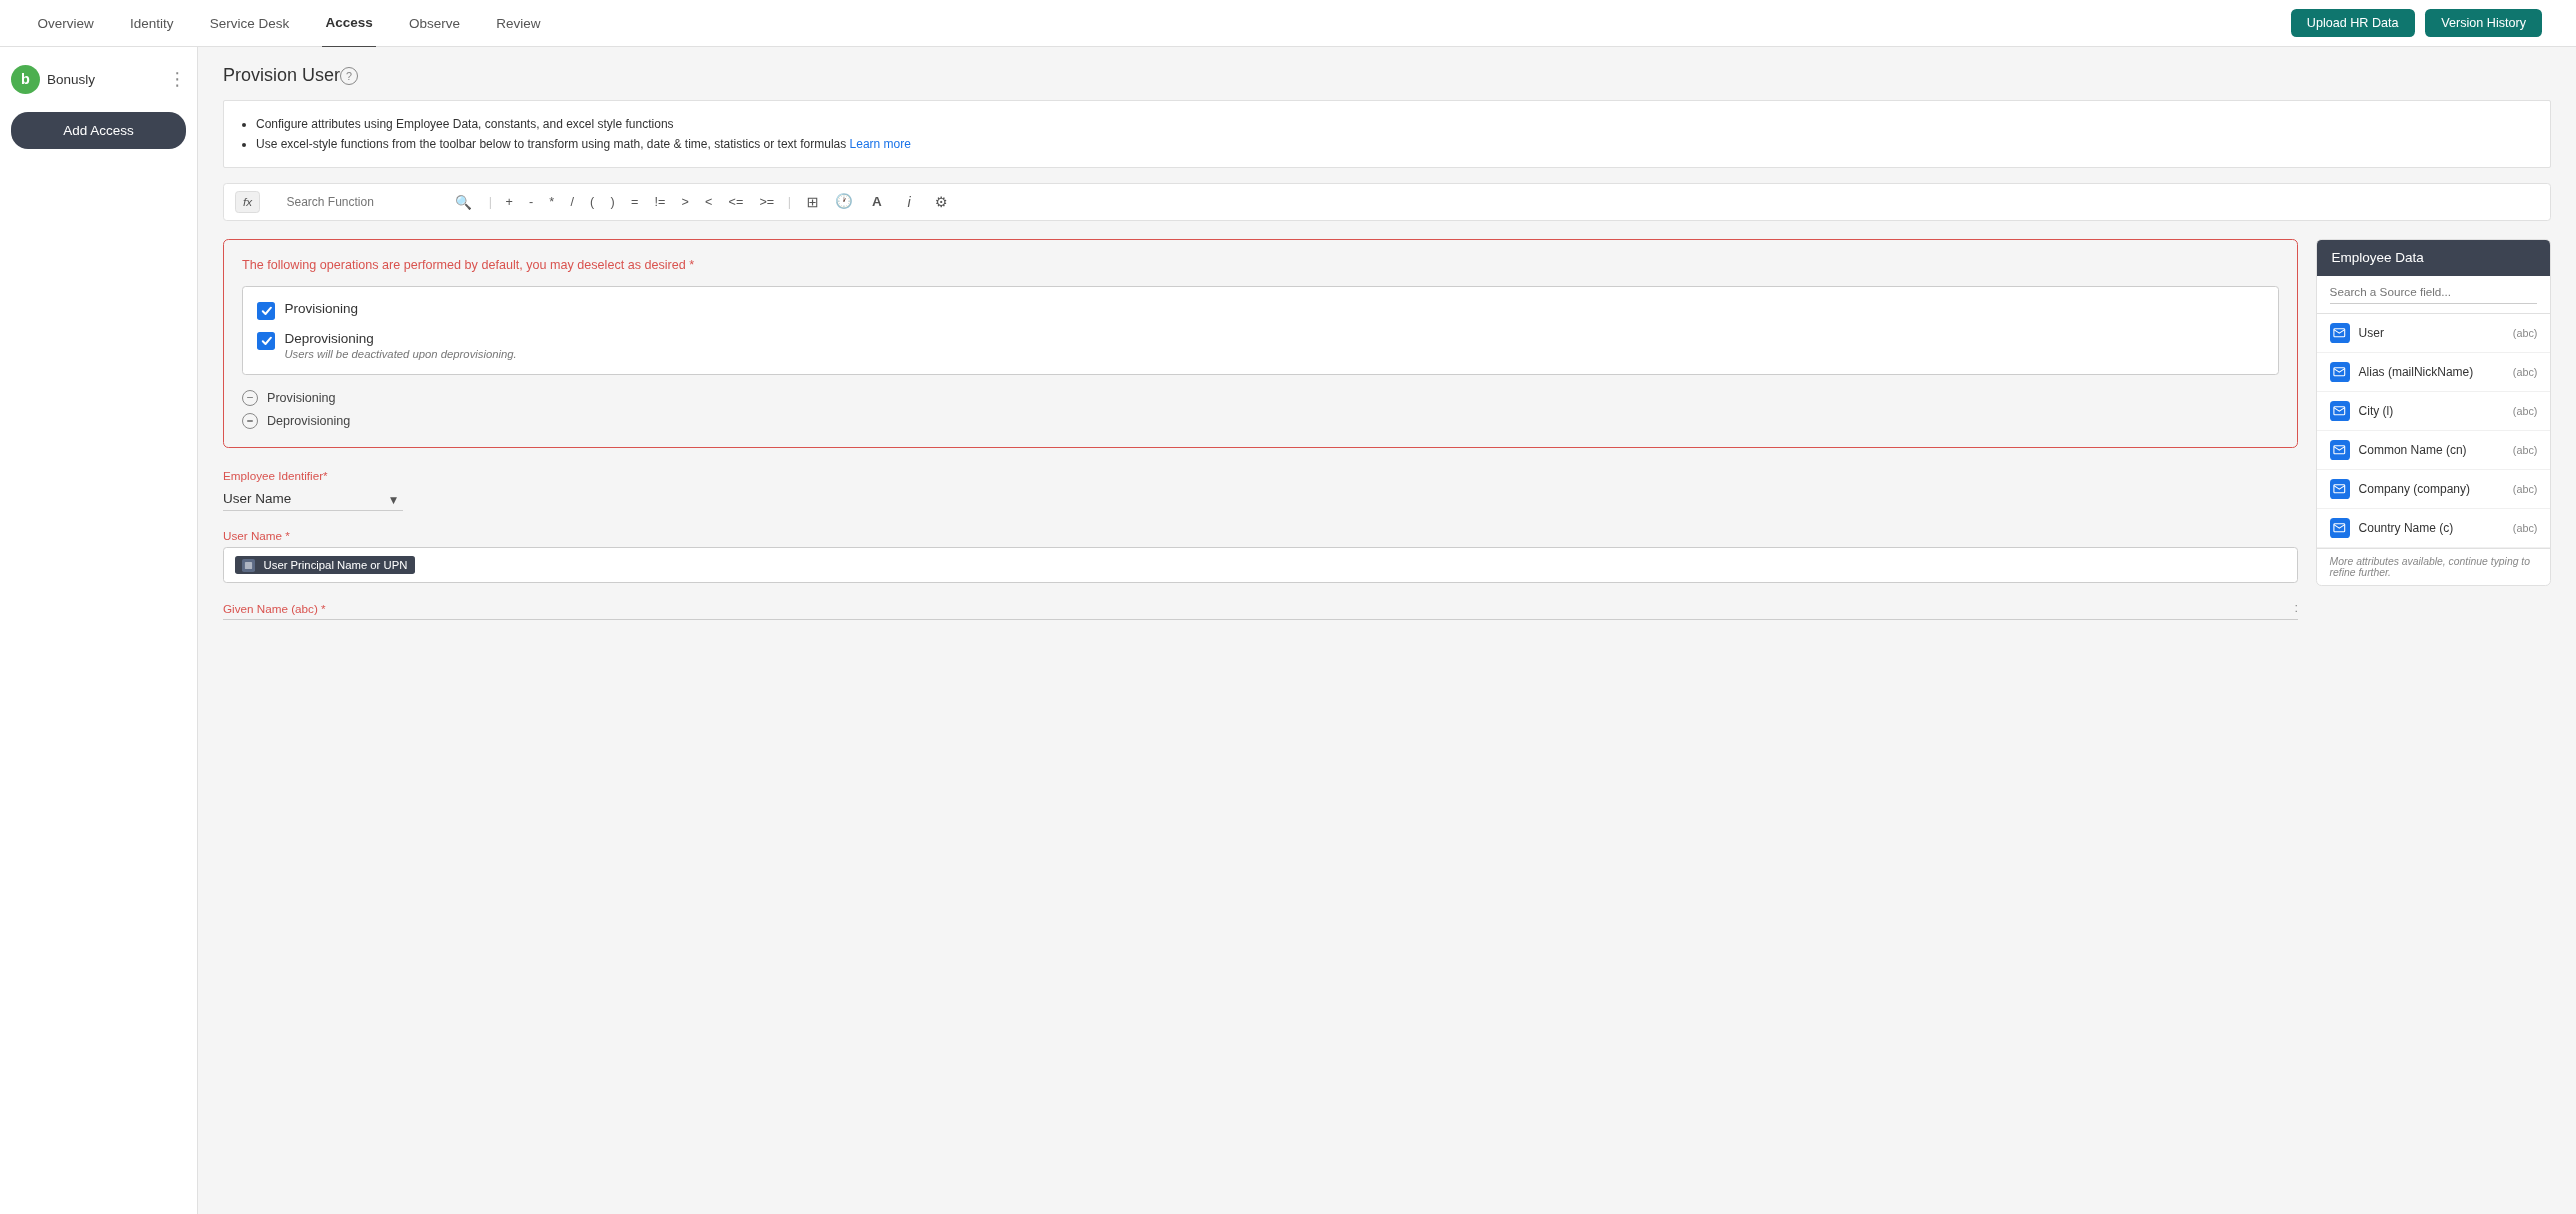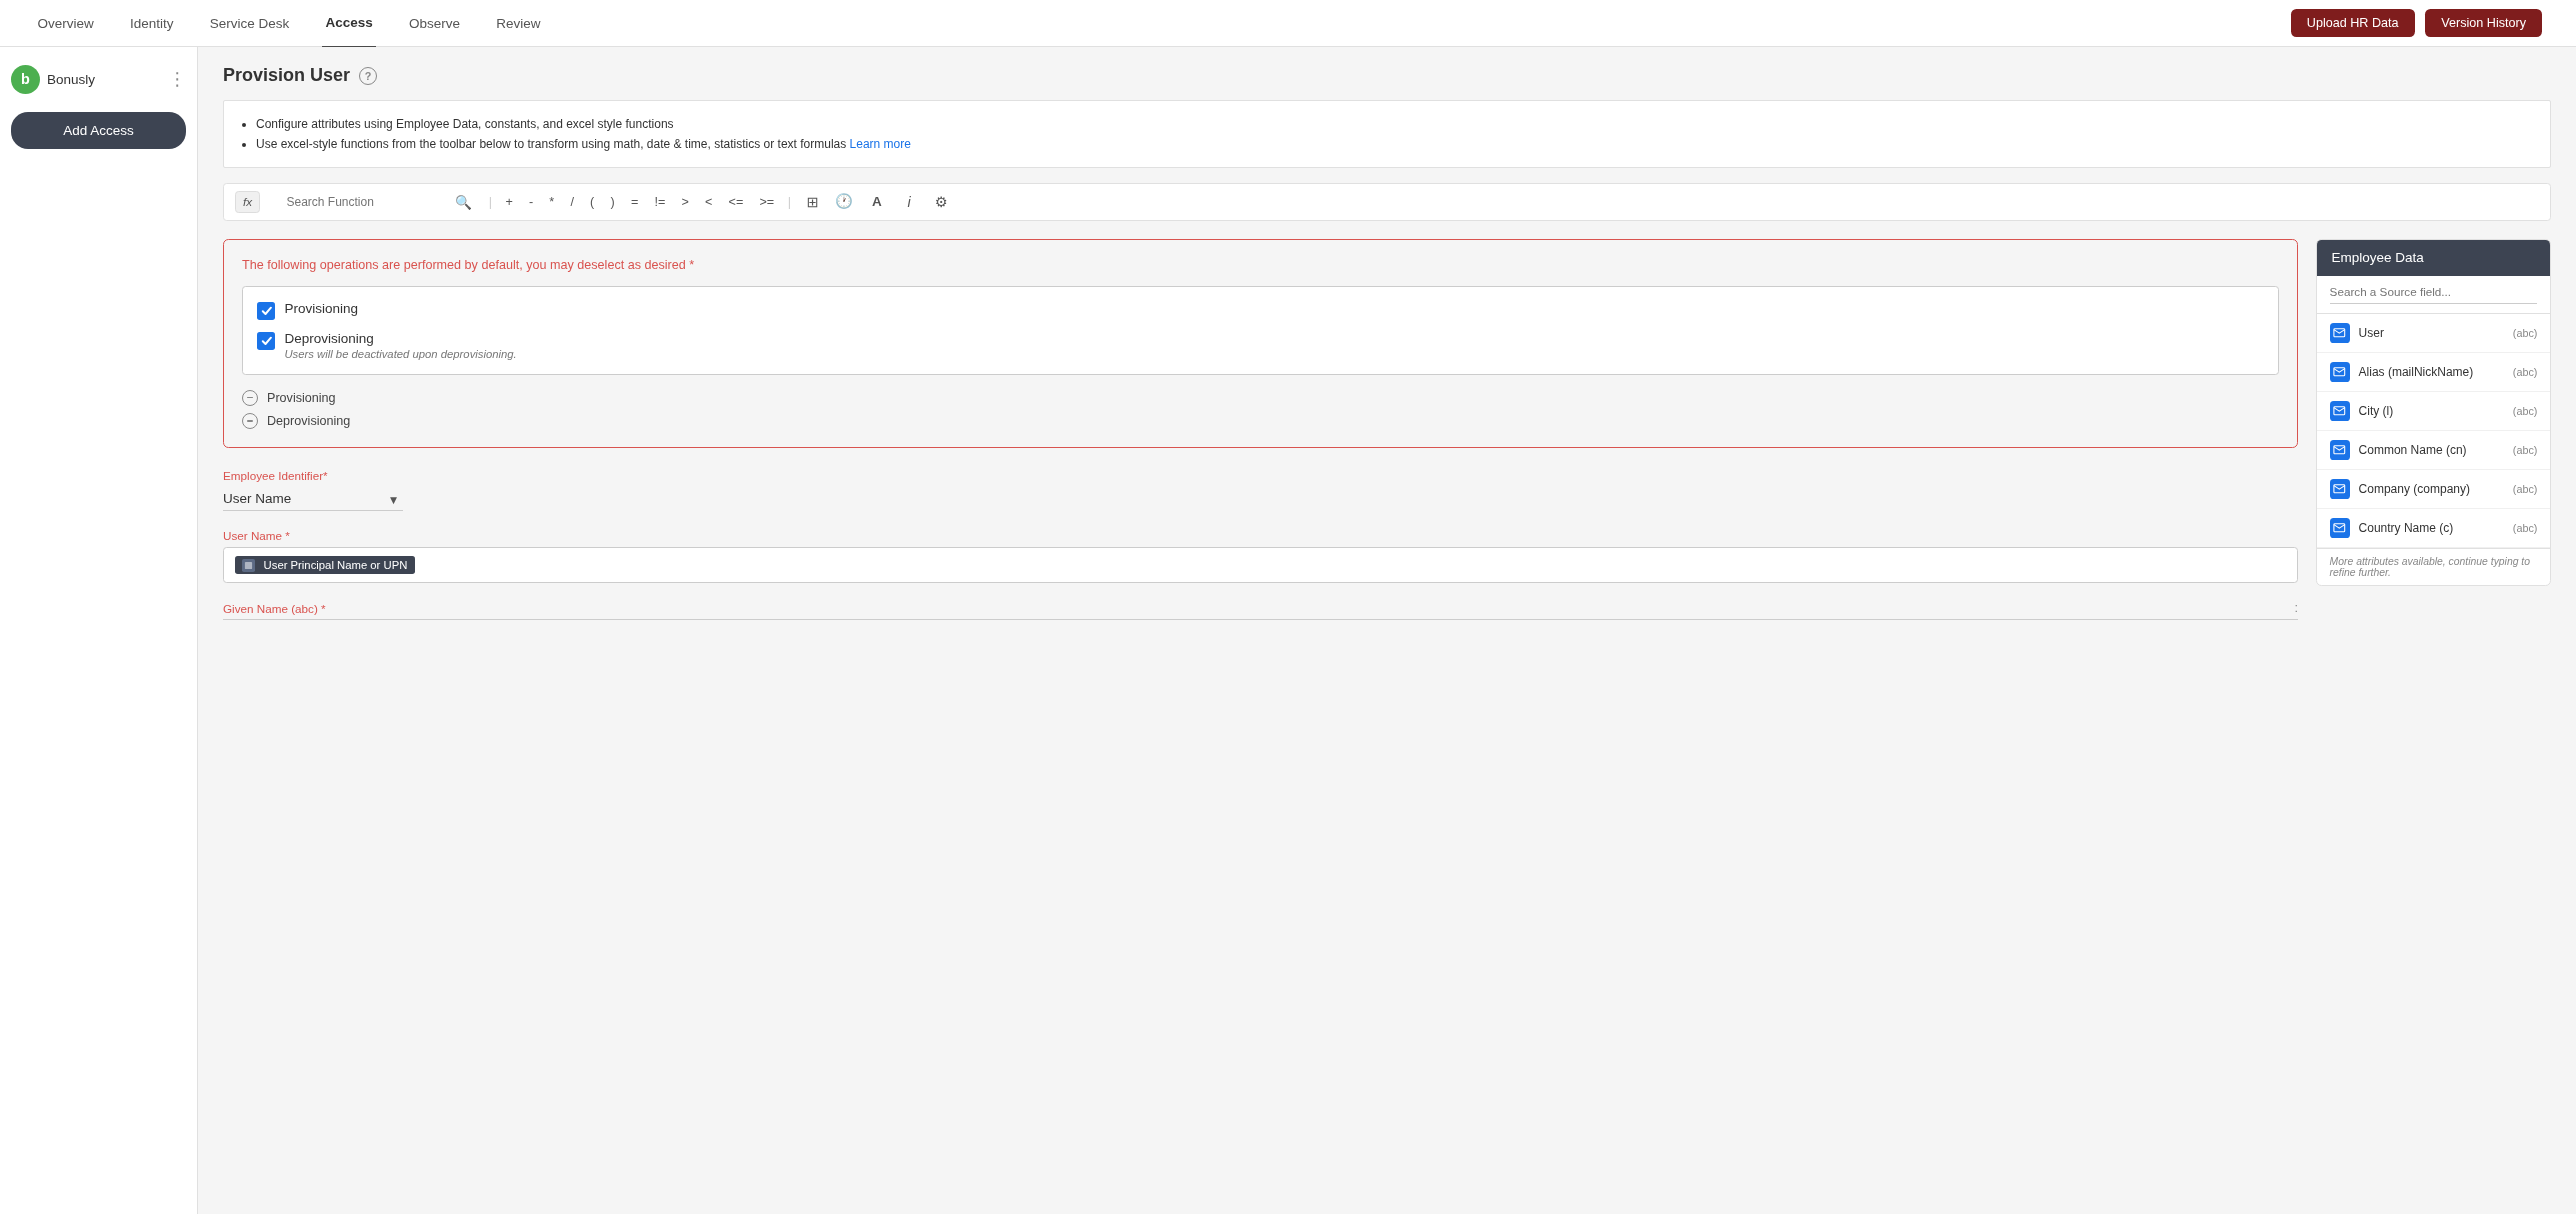--- a/index.html
+++ b/index.html
@@ -14,21 +14,21 @@
     .nav-items { display: flex; gap: 29px; align-items: center; }
     .nav-item {
       font-size: 13.5px; color: #555; cursor: pointer; padding: 0 3.6px;
       text-decoration: none; line-height: 47px;
     }
     .nav-item.active {
       color: #333; font-weight: 600; border-bottom: 2.7px solid #4a4a4a;
     }
     .nav-actions { display: flex; gap: 10.8px; }
     .btn-dark {
-      background: #7f1d1d; color: #fff; border: none; border-radius: 5.4px;
+      background: #0f766e; color: #fff; border: none; border-radius: 5.4px;
       padding: 7.2px 16px; font-size: 12.6px; cursor: pointer; font-weight: 500;
     }
 
     
     .layout { display: flex; height: calc(100vh - 47px); }
 
     
     .sidebar {
       width: 198px; min-width: 198px; background: #fff;
       border-right: 0.9px solid #e0e0e0; padding: 14.4px 10.8px;
@@ -46,22 +46,22 @@
     .kebab { font-size: 18px; color: #888; cursor: pointer; }
     .add-access-btn {
       background: #3d4452; color: #fff; border: none; border-radius: 17px;
       padding: 10.8px; font-size: 13.5px; cursor: pointer; font-weight: 500; width: 100%; text-align: center;
     }
 
     
     .main { flex: 1; overflow-y: auto; padding: 18px 25px; background: #f5f5f5; }
 
     .page-title {
-      display: flex; align-items: center; gap: 9px;
-      font-size: 18px; font-weight: 700; margin-bottom: 14.4px;
+      display: flex; align-items: center; 
+      font-size: 18px; font-weight: 400; margin-bottom: 14.4px;
     }
     .help-icon {
       width: 18px; height: 18px; border-radius: 50%; border: 1.8px solid #888;
       display: flex; align-items: center; justify-content: center;
       font-size: 10.8px; color: #888; cursor: pointer;
     }
 
     
     .info-box {
       background: #fff; border: 0.9px solid #e0e0e0; border-radius: 2px;

